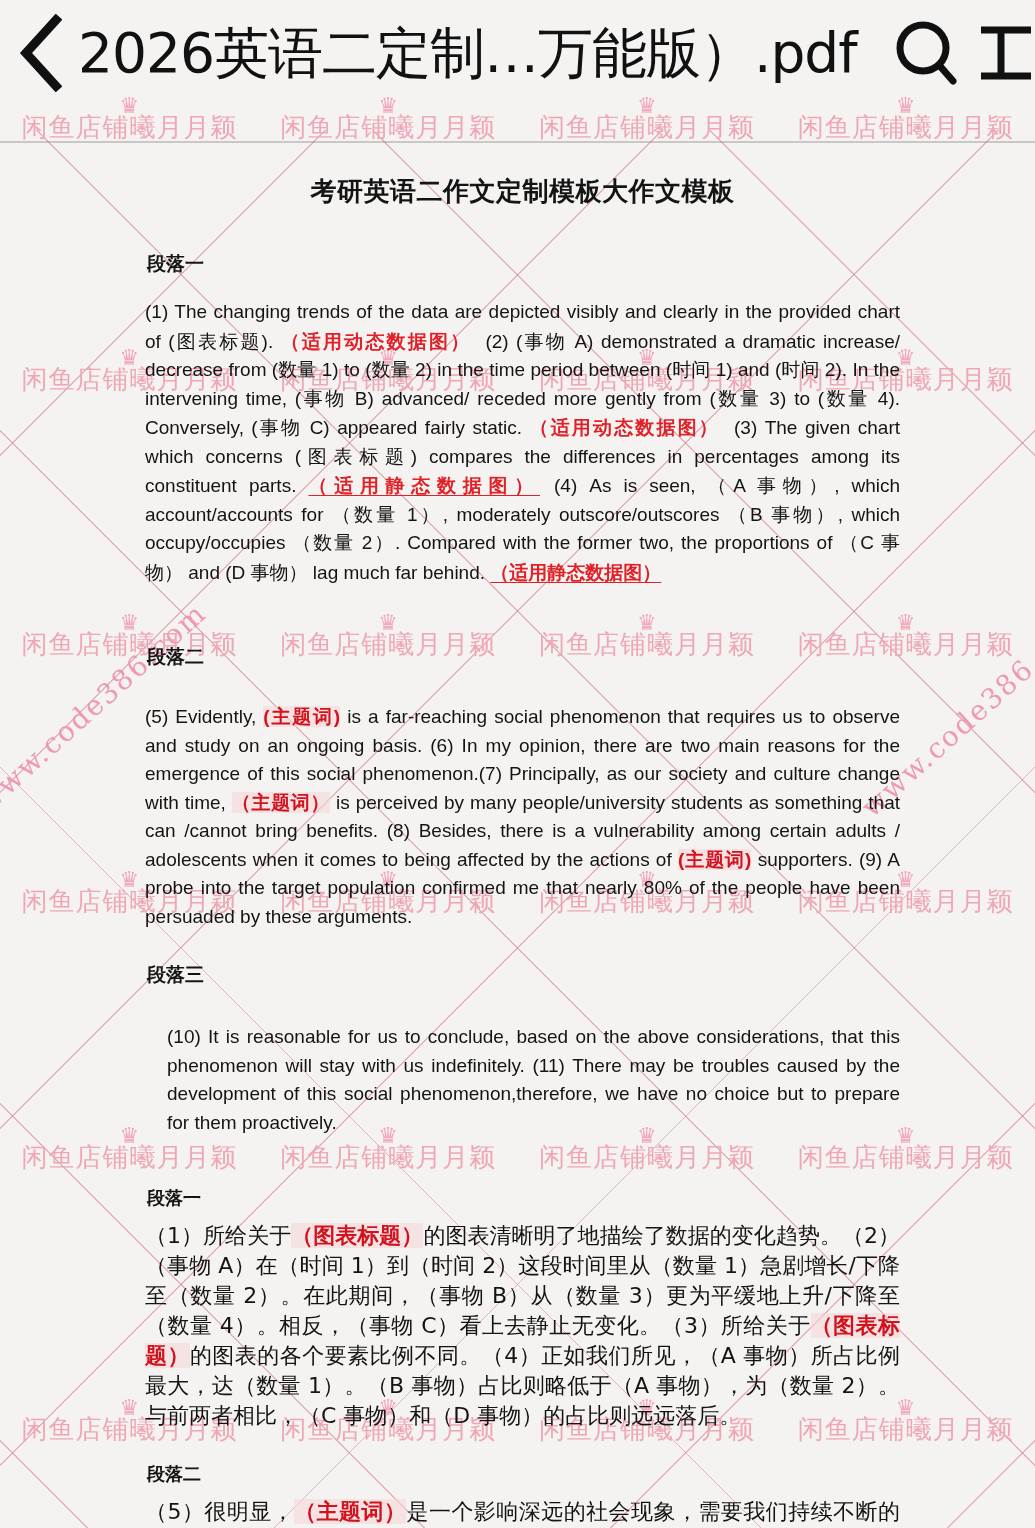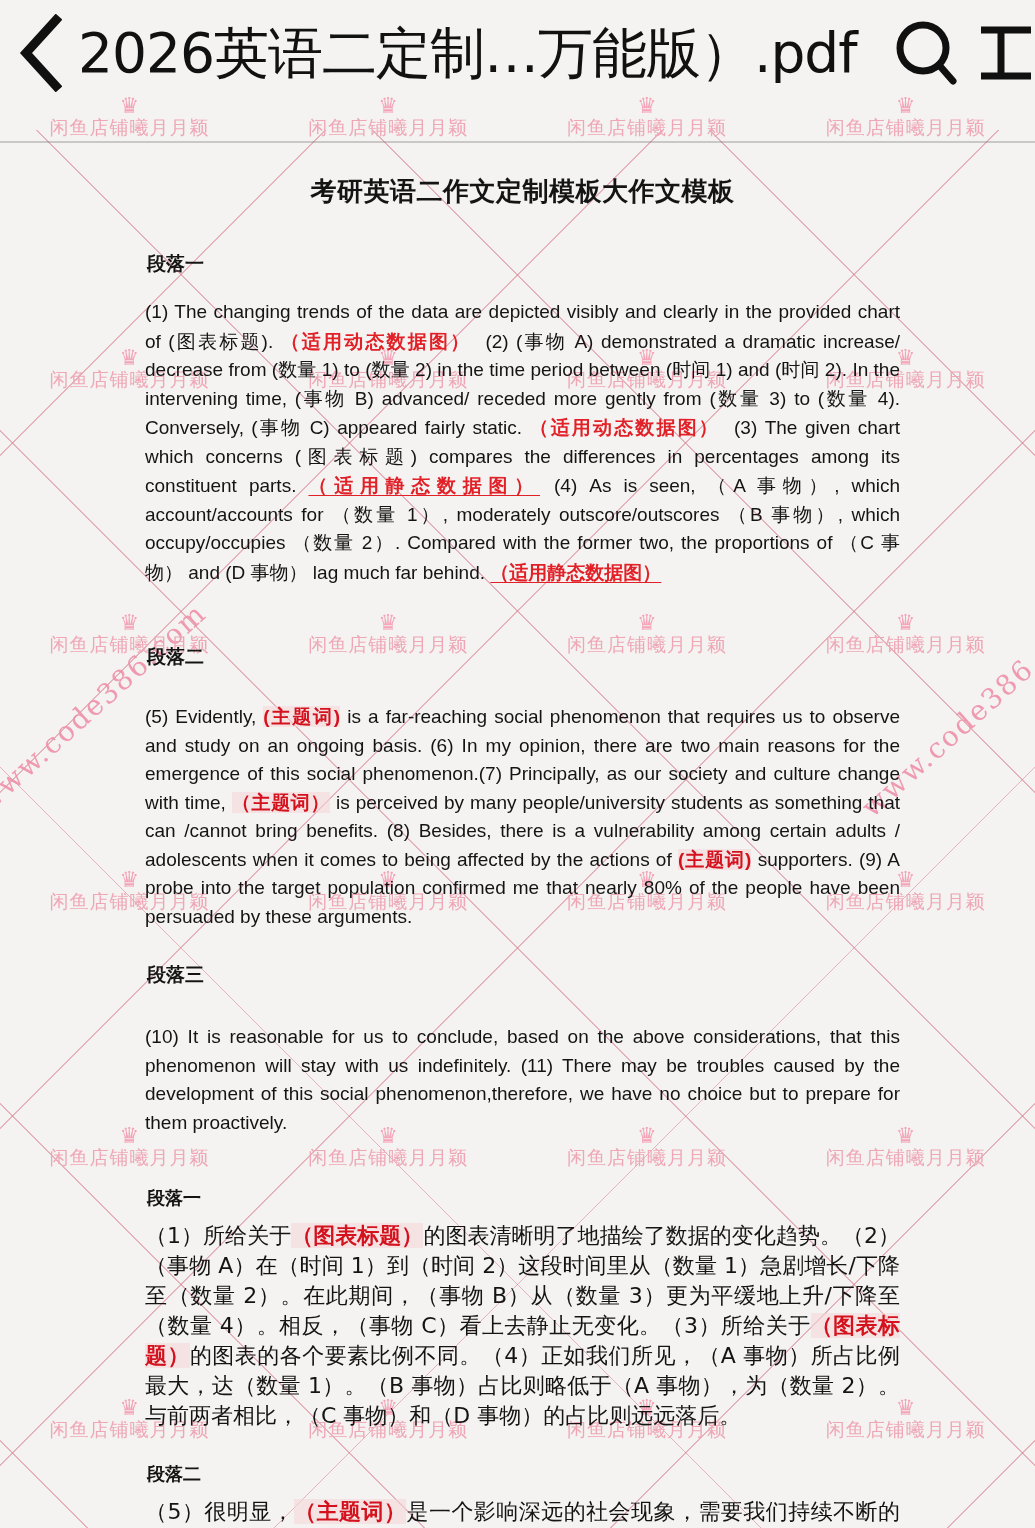--- a/index.html
+++ b/index.html
@@ -21,22 +21,22 @@
         rgba(0,0,0,0) 119.3px, rgba(0,0,0,0) 238px),
       repeating-linear-gradient(-45deg,
         rgba(0,0,0,0) 0px, rgba(0,0,0,0) 118px,
         rgba(214,126,142,.55) 118px, rgba(214,126,142,.55) 119.3px,
         rgba(0,0,0,0) 119.3px, rgba(0,0,0,0) 238px);
   }
   .wm-row{position:absolute;left:0;width:100%;height:56px;pointer-events:none;z-index:3;
           display:flex;justify-content:space-around;align-items:flex-start;}
   .wm-unit{display:flex;flex-direction:column;align-items:center;width:210px;}
   .wm-crown{font-size:22px;line-height:15px;color:#f4a0b5;opacity:.95;}
-  .wm-text{font-size:19px;line-height:30px;color:#efa7b6;letter-spacing:1px;
-           font-family:Liberation Sans, sans-serif;white-space:nowrap;}
+  .wm-text{font-size:26px;line-height:30px;color:#efa7b6;letter-spacing:1px;
+           font-family:Liberation Serif, serif;white-space:nowrap;}
   .wm-url{position:absolute;z-index:3;pointer-events:none;color:#ef93ab;
           font-family:"DejaVu Serif","Liberation Serif",serif;font-size:28px;
           letter-spacing:2px;white-space:nowrap;opacity:.92;}
 
   
   #header{position:absolute;left:0;top:0;width:100%;height:106px;z-index:6;
           display:flex;align-items:center;background:transparent;}
   .hdr-back{width:78px;display:flex;justify-content:center;align-items:center;
             font-size:72px;line-height:70px;color:#101010;font-weight:400;
             font-family:"DejaVu Sans","Liberation Sans",sans-serif;cursor:pointer;}
@@ -221,21 +221,21 @@
 
       <h1 class="t1">考研英语二作文定制模板大作文模板</h1>
 
       <div class="sec-head">段落一</div>
       <p class="para"><span>(1) The changing trends of the data are depicted visibly and clearly in the provided chart of (图表标题). </span><span class="red">（适用动态数据图）</span><span class="sp"></span><span>(2) (事物  A) demonstrated a dramatic increase/ decrease from (数量  1) to (数量  2) in the time period between (时间  1) and (时间  2). In the intervening time, (事物  B) advanced/ receded more gently from (数量  3) to (数量  4). Conversely, (事物  C) appeared fairly static. </span><span class="red">（适用动态数据图）</span><span class="sp"></span><span>(3) The given chart which concerns (图表标题) compares the differences in percentages among its constituent parts. </span><span class="red u">（适用静态数据图）</span><span class="sp"></span><span>(4) As is seen, （A 事物）, which account/accounts for （数量 1）, moderately outscore/outscores （B 事物）, which occupy/occupies （数量 2）. Compared with the former two, the proportions of （C 事物） and (D 事物）  lag much far behind. </span><span class="red u">（适用静态数据图）</span></p>
 
       <div class="sec-head" style="margin-top:56px;">段落二</div>
       <p class="para" style="margin-top:34px;"><span>(5) Evidently, </span><span class="redhl">(主题词)</span><span> is a far-reaching social phenomenon that requires us to observe and study on an ongoing basis. (6) In my opinion, there are two main reasons for the emergence of this social phenomenon.(7) Principally, as our society and culture change with time,  </span><span class="redhl">（主题词）</span><span>  is perceived by many people/university students as something that can /cannot bring benefits. (8) Besides, there is a vulnerability among certain adults / adolescents when it comes to being affected by the actions of </span><span class="redhl">(主题词)</span><span> supporters. (9) A probe into the target population confirmed me that nearly 80% of the people have been persuaded by these arguments.</span></p>
 
       <div class="sec-head" style="margin-top:30px;">段落三</div>
-      <p class="para just-all" style="margin-top:36px;">(10) It is reasonable for us to conclude, based on the above considerations, that this phenomenon will stay with us indefinitely. (11) There may be troubles caused by the development of this social phenomenon,therefore, we have no choice but to prepare for them proactively.</p>
+      <p class="para just-all" style="margin-top:36px;margin-left:22px;">(10) It is reasonable for us to conclude, based on the above considerations, that this phenomenon will stay with us indefinitely. (11) There may be troubles caused by the development of this social phenomenon,therefore, we have no choice but to prepare for them proactively.</p>
 
       <div class="sec-head-cn" style="margin-top:48px;">段落一</div>
       <p class="cnpara"><span>（1）所给关于</span><span class="redhl">（图表标题）</span><span>的图表清晰明了地描绘了数据的变化趋势。（2）（事物 A）在（时间 1）到（时间 2）这段时间里从（数量 1）急剧增长/下降至（数量 2）。在此期间，（事物 B）从（数量 3）更为平缓地上升/下降至（数量 4）。相反，（事物 C）看上去静止无变化。（3）所给关于</span><span class="redhl">（图表标题）</span><span>的图表的各个要素比例不同。（4）正如我们所见，（A 事物）所占比例最大，达（数量 1）。（B 事物）占比则略低于（A 事物），为（数量 2）。与前两者相比，（C 事物）和（D 事物）的占比则远远落后。</span></p>
 
       <div class="sec-head-cn" style="margin-top:30px;">段落二</div>
       <p class="cnpara"><span>（5）很明显，</span><span class="redhl">（主题词）</span><span>是一个影响深远的社会现象，需要我们持续不断的观察和研究。（6）</span></p>
 
     </div>
   </div>
 </div>

